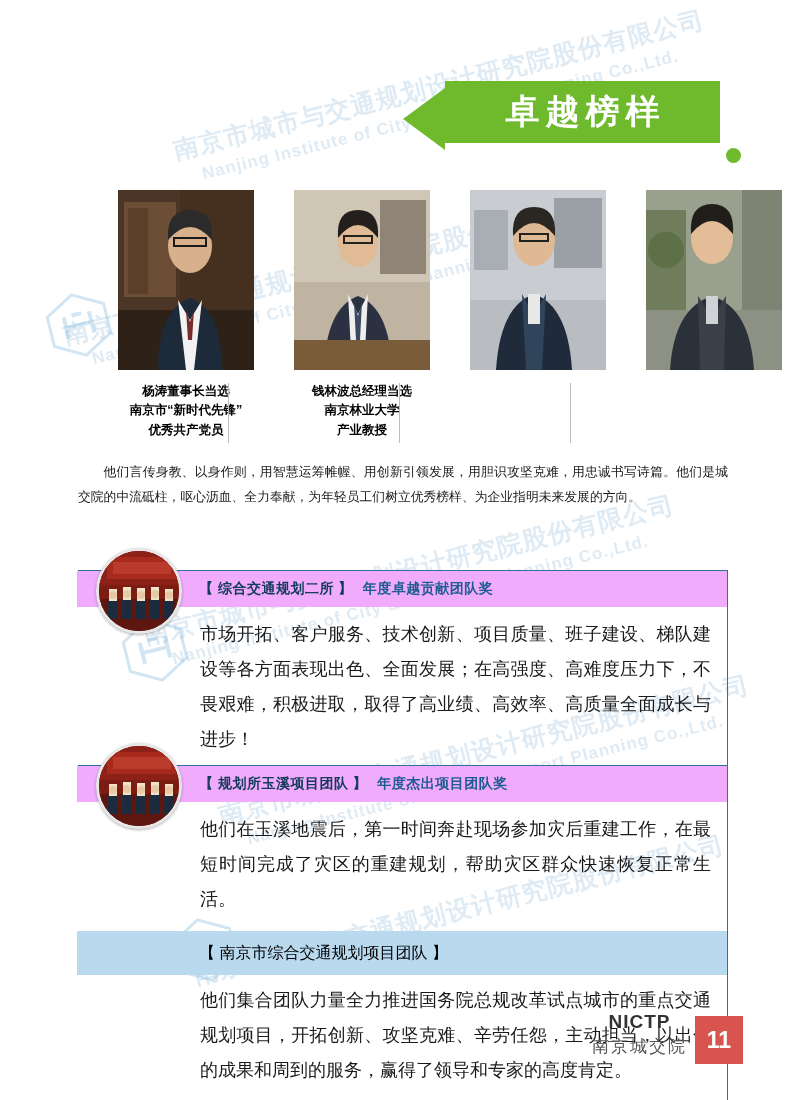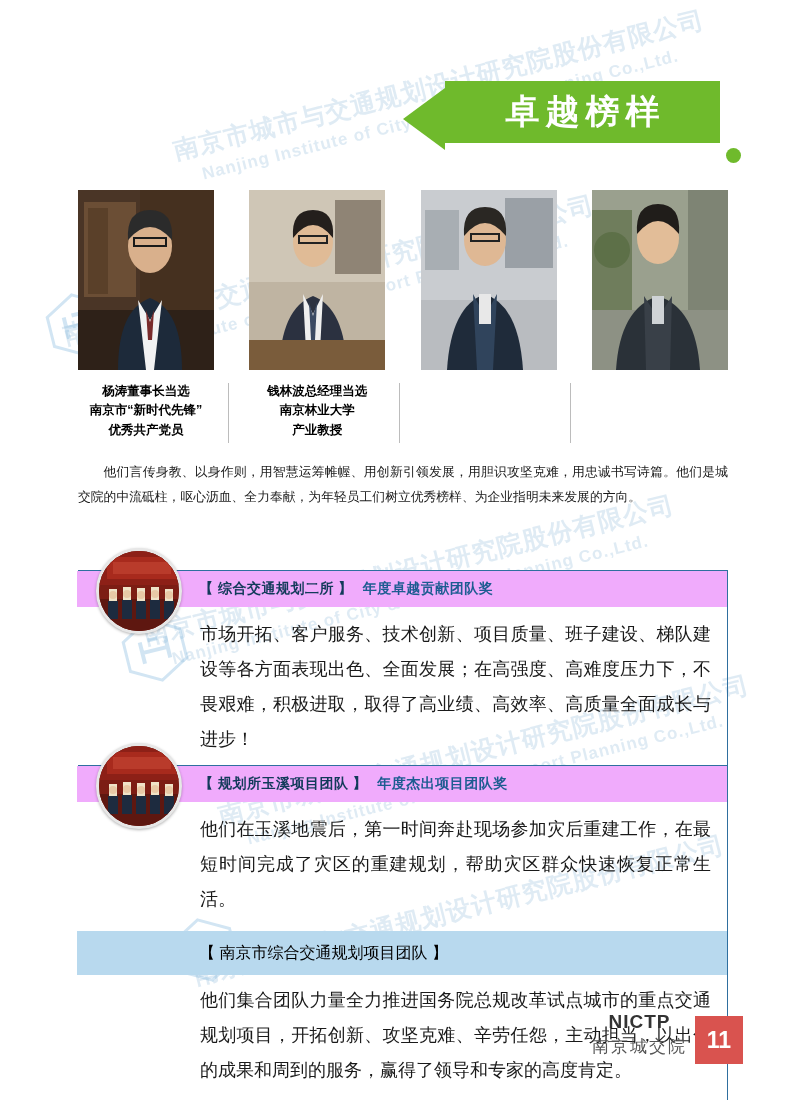--- a/index.html
+++ b/index.html
@@ -69,21 +69,21 @@
   }
 
   
   .photos {
     position: absolute;
     left: 78px; top: 190px;
     width: 650px;
     display: flex;
     justify-content: space-between;
   }
-  .photo-cell { width: 136px; }
+  .photo-cell { width: 136px; margin-left: 40px; }
   .photo {
     width: 136px; height: 180px;
     overflow: hidden;
     position: relative;
     background: #2b2b2b;
   }
   .caption {
     margin-top: 12px;
     text-align: center;
     font-size: 12.5px;

